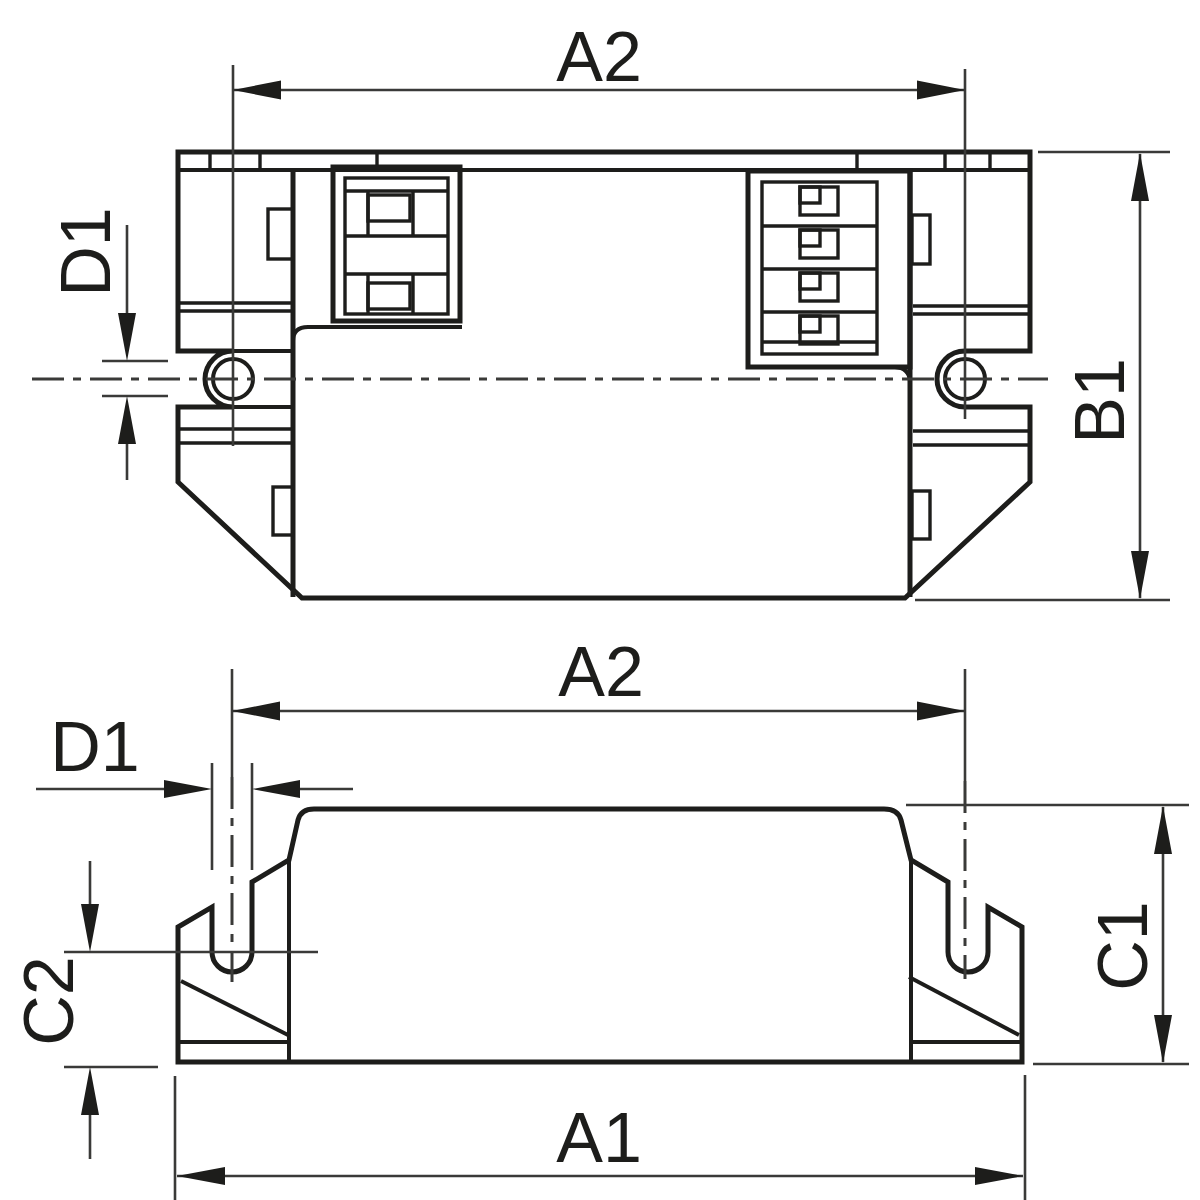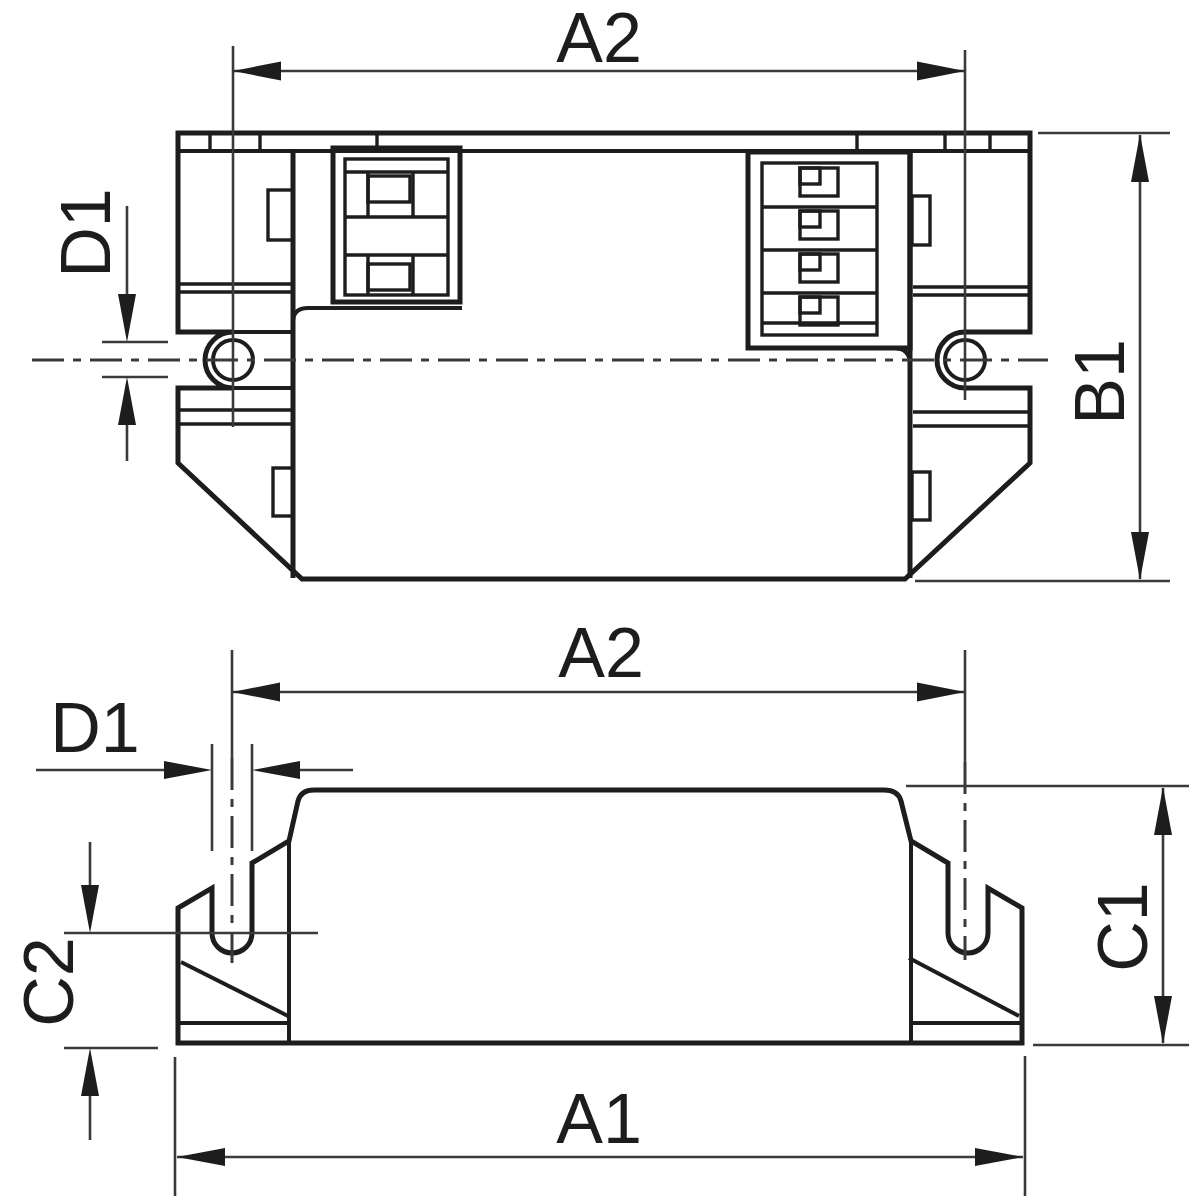--- a/index.html
+++ b/index.html
@@ -7,20 +7,21 @@
     padding: 0;
     background: #ffffff;
     width: 1200px;
     height: 1200px;
     overflow: hidden;
   }
   .drawing-stage {
     width: 1200px;
     height: 992px;
     position: relative;
+    margin-top: 19px;
   }
   svg { display: block; }
   .ln  { fill: none; stroke: #1d1d1b; stroke-width: 5;   stroke-linecap: butt; stroke-linejoin: miter; }
   .ln4 { fill: none; stroke: #1d1d1b; stroke-width: 4;   stroke-linecap: butt; stroke-linejoin: miter; }
   .ln3 { fill: none; stroke: #1d1d1b; stroke-width: 3.4; stroke-linecap: butt; stroke-linejoin: miter; }
   .thin{ fill: none; stroke: #3a3a38; stroke-width: 2.6; stroke-linecap: butt; }
   .cdash { fill: none; stroke: #3a3a38; stroke-width: 3; stroke-dasharray: 32 9 8 9; }
   .arw { fill: #1d1d1b; stroke: none; }
   .dimtxt {
     font-family: "Liberation Sans", "DejaVu Sans", sans-serif;

